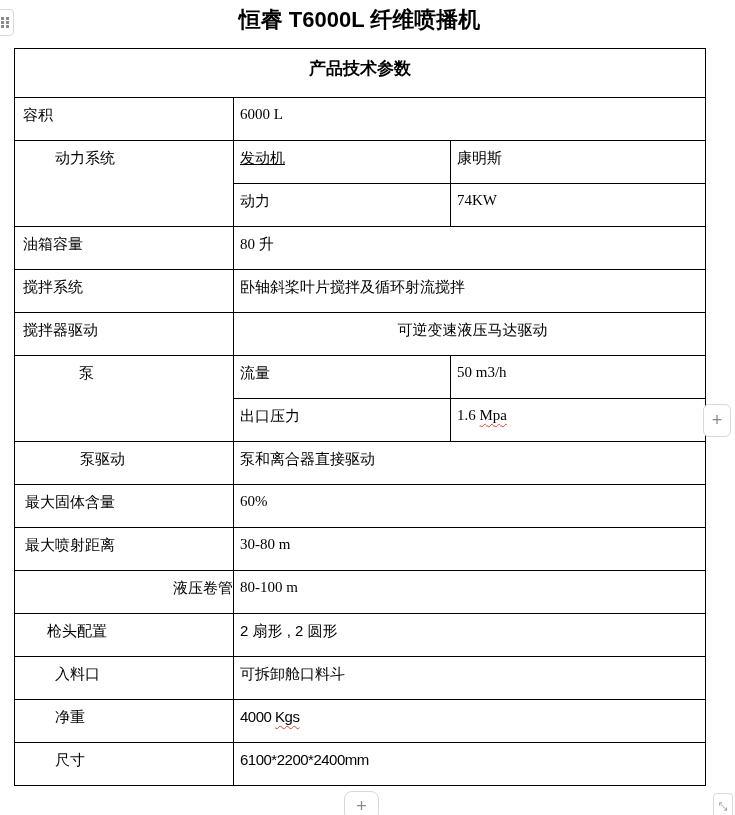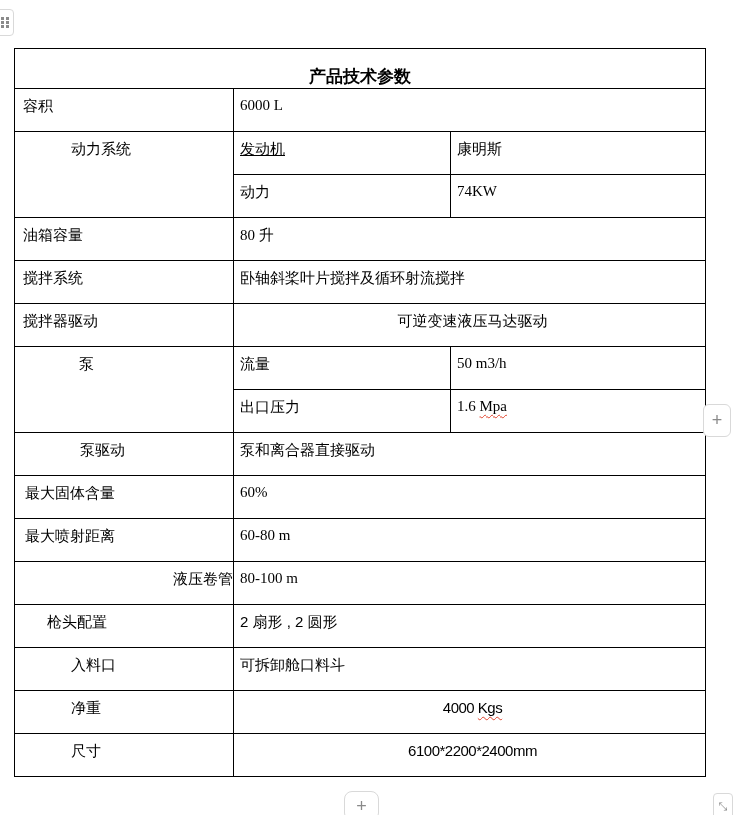--- a/index.html
+++ b/index.html
@@ -26,30 +26,30 @@
     border-collapse:collapse;table-layout:fixed;
   }
   table.spec col.c1{width:219px;}
   table.spec col.c2{width:217px;}
   table.spec col.c3{width:255px;}
   table.spec th,table.spec td{
     border:1.5px solid var(--border-color);
     vertical-align:top;overflow:hidden;color:#000;
   }
   table.spec th{
-    height:35px;text-align:center;font-weight:700;font-size:17px;
-    padding-top:16px;font-family:"Liberation Sans",sans-serif;
+    height:49px;text-align:center;font-weight:700;font-size:17px;
+    padding-top:8px;font-family:"Liberation Sans",sans-serif;
   }
   table.spec td{height:43px;font-size:15px;padding-top:8px;}
   td.lbl{font-family:"Liberation Sans",sans-serif;}
   td.val{font-family:"Liberation Serif",serif;padding-left:6px;padding-top:6px;}
-  td.val-narrow{font-family:"Liberation Sans",sans-serif;letter-spacing:-0.5px;padding-left:6px;padding-top:6px;text-align:center;}
+  td.val-narrow{font-family:"Liberation Sans",sans-serif;letter-spacing:-0.5px;padding-left:6px;padding-top:6px;}
   td.span-mid{vertical-align:middle;padding-top:0;}
   .i22{padding-left:10px;} .i26{padding-left:8px;}
-  .i32{padding-left:32px;} .i40{padding-left:56px;} .i46{padding-left:65px;}
+  .i32{padding-left:32px;} .i40{padding-left:40px;} .i46{padding-left:65px;}
   .i50{padding-left:74px;text-align:right;} .i64{padding-left:64px;}
   .misspell{
     text-decoration-line:underline;text-decoration-style:wavy;
     text-decoration-color:var(--spellcheck-underline);
     text-decoration-thickness:1px;text-underline-offset:3px;
     text-decoration-skip-ink:none;
   }
 
   
   .ctrl{
@@ -73,20 +73,21 @@
     <span class="dots">
       <i></i>
         <i></i>
         <i></i>
         <i></i>
         <i></i>
         <i></i>
     </span>
   </div>
 
+  <div class="doc-title">恒睿 T6000L 纤维喷播机</div>
 
   <table class="spec">
     <colgroup>
         <col class="c1">
         <col class="c2">
         <col class="c3">
       </colgroup>
 
     <tbody>
         <tr>
@@ -138,21 +139,21 @@
       <td class="lbl" style="padding-left:6px;" colspan="2">泵和离合器直接驱动</td>
     </tr>
 
     <tr>
       <td class="lbl i22">最大固体含量</td>
       <td class="val" colspan="2">60%</td>
     </tr>
 
     <tr>
       <td class="lbl i22">最大喷射距离</td>
-      <td class="val" colspan="2">60-80 m</td>
+      <td class="val" colspan="2">30-80 m</td>
     </tr>
 
     <tr>
       <td class="lbl i50">液压卷管</td>
       <td class="val" colspan="2">80-100 m</td>
     </tr>
 
     <tr>
       <td class="lbl i32">枪头配置</td>
       <td class="lbl" style="padding-left:6px;" colspan="2">2 扇形 , 2 圆形</td>

